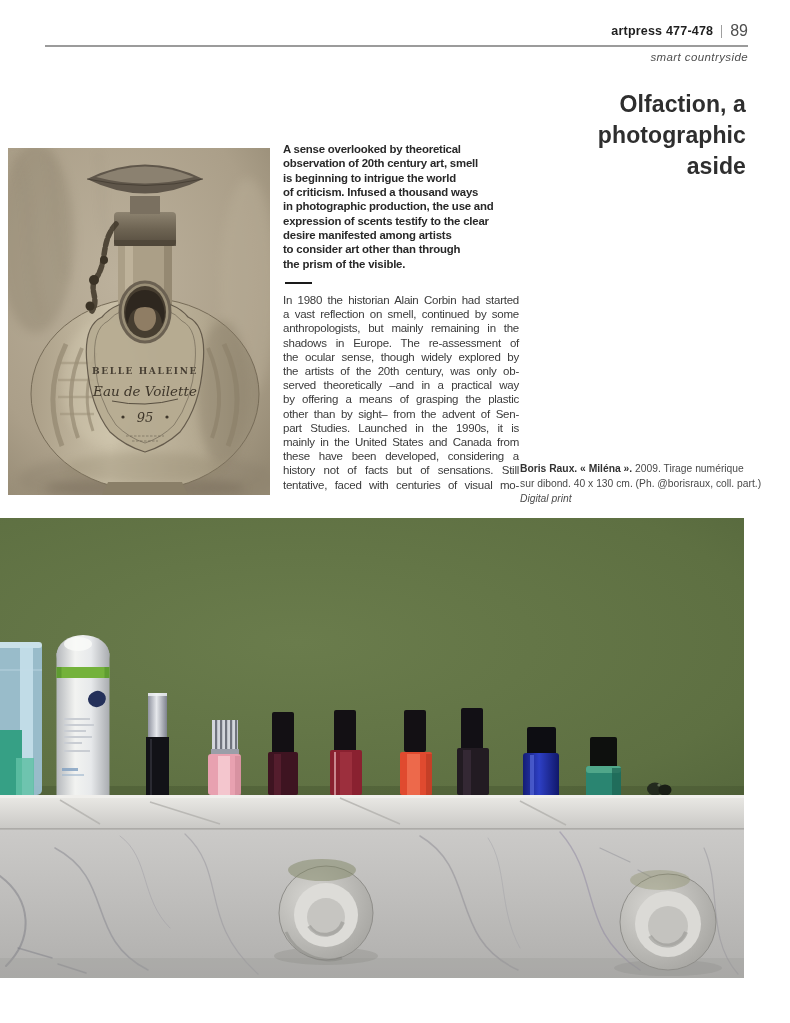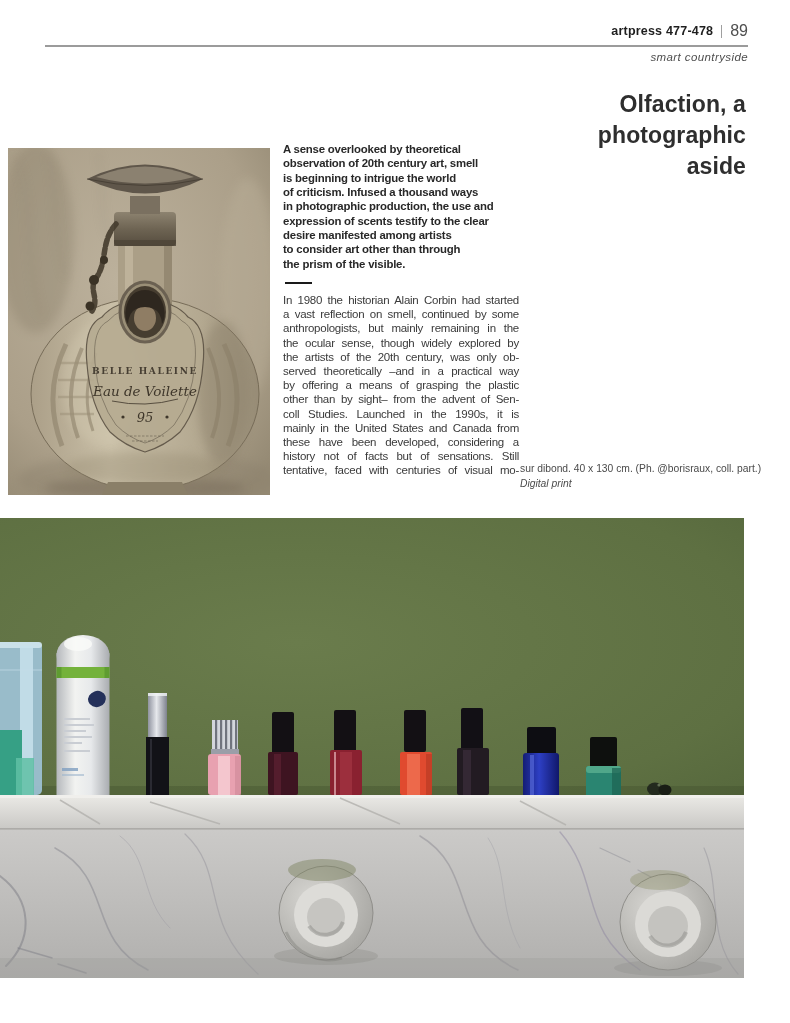--- a/index.html
+++ b/index.html
@@ -158,33 +158,37 @@
 expression of scents testify to the clear
 desire manifested among artists
 to consider art other than through
 the prism of the visible.</p>
 <div class="abs divider-bar"></div>
 
 <div class="abs body-col">
   <div class="bline">In 1980 the historian Alain Corbin had started</div>
   <div class="bline">a vast reflection on smell, continued by some</div>
   <div class="bline">anthropologists, but mainly remaining in the</div>
+  <div class="bline">shadows in Europe. The re-assessment of</div>
   <div class="bline">the ocular sense, though widely explored by</div>
   <div class="bline">the artists of the 20th century, was only ob-</div>
   <div class="bline">served theoretically –and in a practical way</div>
   <div class="bline">by offering a means of grasping the plastic</div>
   <div class="bline">other than by sight– from the advent of Sen-</div>
-  <div class="bline">coll Studies. Launched in the 1990s, it is</div>
+  <div class="bline">part Studies. Launched in the 1990s, it is</div>
   <div class="bline">mainly in the United States and Canada from</div>
   <div class="bline">these have been developed, considering a</div>
   <div class="bline">history not of facts but of sensations. Still</div>
   <div class="bline">tentative, faced with centuries of visual mo-</div>
 </div>
 
 <div class="abs caption">
+  <div class="cline">
+    <span class="cap-artist">Boris Raux. « Miléna ».</span><span> 2009. Tirage numérique</span>
+  </div>
   <div class="cline">sur dibond. 40 x 130 cm. (Ph. @borisraux, coll. part.)</div>
   <div class="cline cap-italic">Digital print</div>
 </div>
 
 <div class="abs fig-milena">
 <svg viewBox="0 0 744 460" xmlns="http://www.w3.org/2000/svg">
   <defs>
     <radialGradient id="gWall" cx="40%" cy="45%" r="90%">
       <stop offset="0" stop-color="#6a7c4c"></stop>
           <stop offset="0.7" stop-color="#5e7042"></stop>

